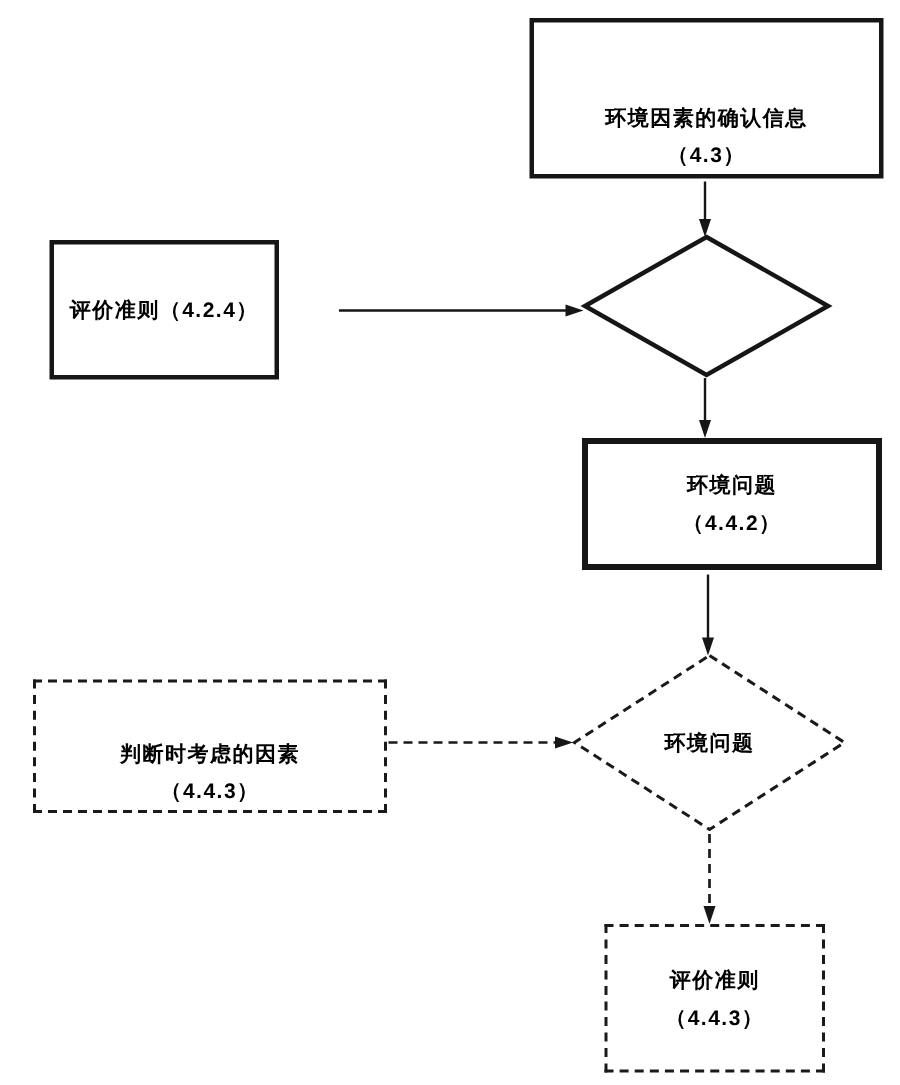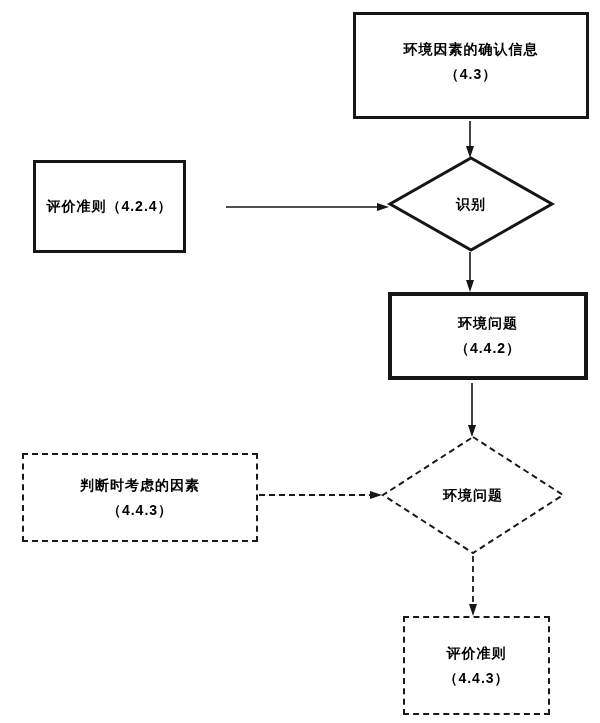--- a/index.html
+++ b/index.html
@@ -15,21 +15,21 @@
     text-align:center; font-weight:bold; font-size:14px; line-height:25px;
     letter-spacing:1px; background:#ffffff;
   }
   .solid  { border:3px solid #161616; }
   .thick  { border-width:4px; }
   .dashed { border:2px dashed #1a1a1a; background:transparent; }
   .diamond-label {
     position:absolute; text-align:center; font-weight:bold; font-size:14px;
     line-height:24px; letter-spacing:1px;
   }
-  .top-align { justify-content:flex-start; padding-top:22px; }
+  .top-align { justify-content:flex-end; padding-top:22px; }
 </style>
 </head>
 <body>
 
 <div class="canvas">
 
   <svg class="layer" width="600" height="723" viewBox="0 0 600 723">
 
     <polygon points="471,158 552,204 471,250 390,204" fill="#ffffff" stroke="#161616" stroke-width="3"></polygon>
 
@@ -56,28 +56,27 @@
 
   <div class="node solid top-align" style="left:353px; top:12px; width:236px; height:107px;">
     <div>环境因素的确认信息</div>
     <div>（4.3）</div>
   </div>
 
   <div class="node solid" style="left:33px; top:160px; width:153px; height:93px;">
     <div>评价准则（4.2.4）</div>
   </div>
 
-  <div class="diamond-label" style="left:411px; top:192px; width:120px;">识别</div>
 
   <div class="node solid thick" style="left:388px; top:292px; width:200px; height:88px;">
     <div>环境问题</div>
     <div>（4.4.2）</div>
   </div>
 
-  <div class="node dashed" style="left:22px; top:453px; width:236px; height:89px;">
+  <div class="node dashed" style="left:22px; top:453px; width:236px; height:89px;justify-content:flex-end;">
     <div>判断时考虑的因素</div>
     <div>（4.4.3）</div>
   </div>
 
   <div class="diamond-label" style="left:393px; top:483px; width:160px;">环境问题</div>
 
   <div class="node dashed" style="left:403px; top:616px; width:147px; height:99px;">
     <div>评价准则</div>
     <div>（4.4.3）</div>
   </div>

